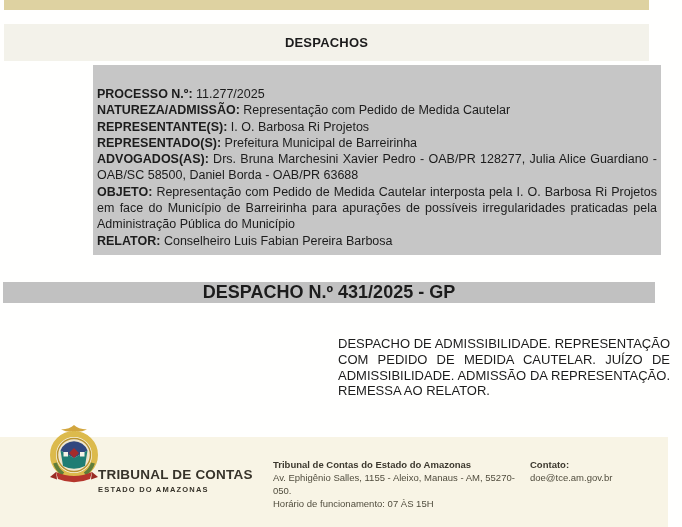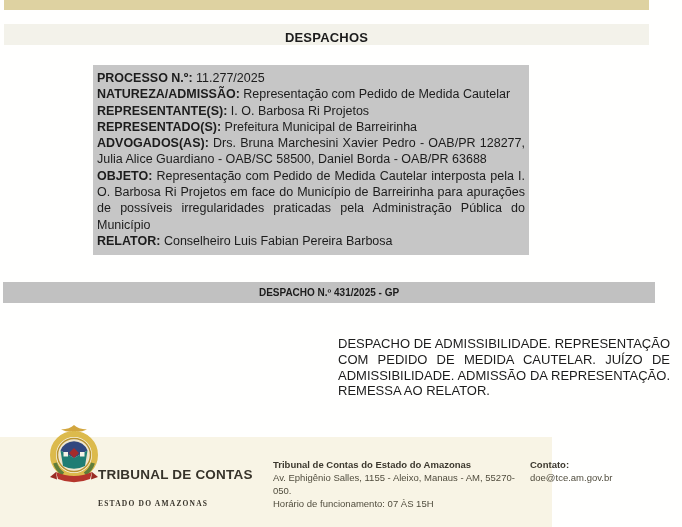--- a/index.html
+++ b/index.html
@@ -7,49 +7,49 @@
     width:682px;height:527px;position:relative;overflow:hidden;
     background:#fffffe;
     font-family:"Liberation Sans","DejaVu Sans",sans-serif;
     color:#1c1c1c;
   }
   .top-bar{
     position:absolute;left:4px;top:0;width:645px;height:10px;
     background:#ded2a1;
   }
   .section-header{
-    position:absolute;left:4px;top:24px;width:645px;height:21px;
-    background:#f3f2ea;display:flex;align-items:flex-end;justify-content:center;
+    position:absolute;left:4px;top:24px;width:645px;height:37px;
+    background:#f3f2ea;display:flex;align-items:center;justify-content:center;
   }
   .section-header span{font-size:13px;font-weight:bold;letter-spacing:.2px;}
   .process-block{
-    position:absolute;left:93px;top:65px;width:436px;
+    position:absolute;left:93px;top:65px;width:568px;
     background:#c6c6c6;box-sizing:border-box;
-    padding:5px 4px 6px 4px;
+    padding:21px 4px 6px 4px;
   }
   .process-block p{
     margin:0;font-size:12.5px;line-height:16.3px;text-align:justify;
   }
   .despacho-bar{
     position:absolute;left:3px;top:282px;width:652px;height:21px;
     background:#c1c1c1;display:flex;align-items:center;justify-content:center;
   }
-  .despacho-bar span{font-size:10px;font-weight:bold;}
+  .despacho-bar span{font-size:18px;font-weight:bold;}
   .summary{
     position:absolute;left:338px;top:336px;width:332px;
     font-size:13px;line-height:15.8px;text-align:justify;
   }
   .footer{
-    position:absolute;left:0;top:437px;width:552px;height:90px;
+    position:absolute;left:0;top:437px;width:668px;height:90px;
     background:#f8f4e5;color:#514d3e;
   }
   .footer .logo{position:absolute;left:45px;top:-15px;}
   .brand{position:absolute;left:98px;top:30px;color:#37332a;}
   .brand .brand-name{font-size:13.5px;font-weight:bold;letter-spacing:.2px;white-space:nowrap;}
-  .brand .brand-sub{font-size:7.5px;font-weight:bold;letter-spacing:1.2px;margin-top:17px;white-space:nowrap;font-family:Liberation Serif, serif;}
+  .brand .brand-sub{font-size:7.5px;font-weight:bold;letter-spacing:1.2px;margin-top:3px;white-space:nowrap;}
   .foot-col{position:absolute;top:21px;font-size:9.5px;line-height:13px;}
   .foot-col .col-title{font-weight:bold;color:#3c382e;}
   .info-col{left:262px;width:260px;margin-left:11px;}
   .contact-col{left:530px;width:140px;}
 </style>
 </head>
 <body>
 
 <div class="top-bar"></div>
 

